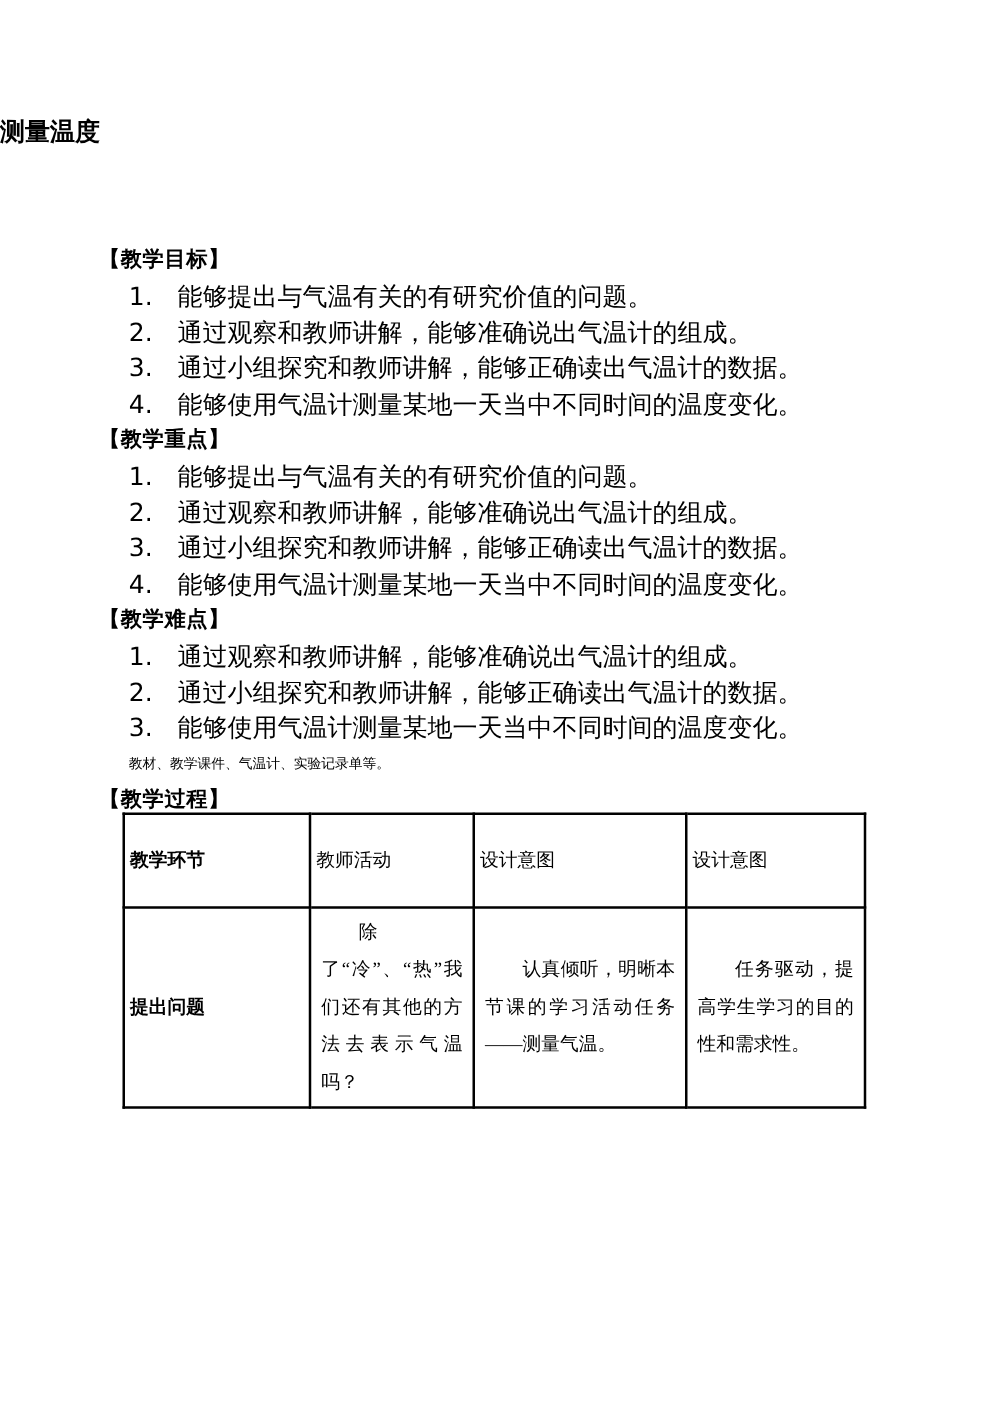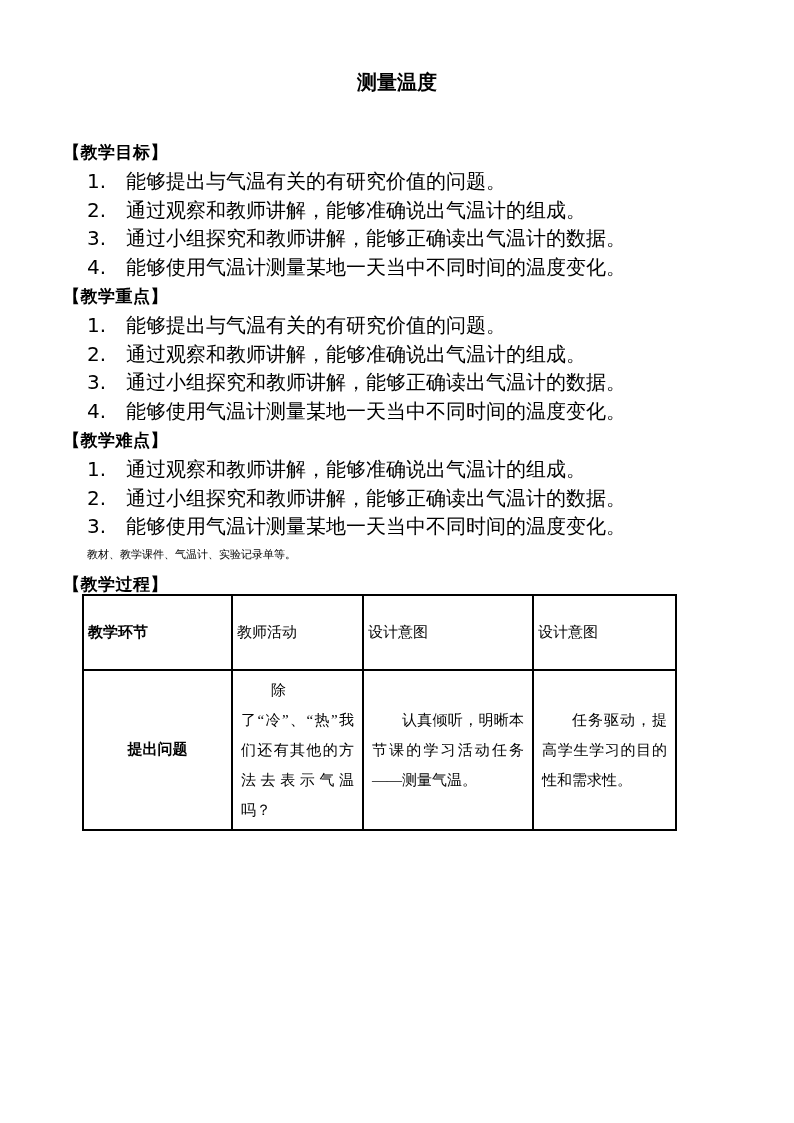--- a/index.html
+++ b/index.html
@@ -11,29 +11,29 @@
     position: relative;
     width: 794px;
     height: 1123px;
     background: #ffffff;
     color: #000000;
     font-family: "DejaVu Sans", sans-serif;
     overflow: hidden;
   }
   .doc-title {
     margin: 0;
-    padding-top: 69px;
-    text-align: center;
+    padding-top: 92px;
+    text-align: left;
     font-size: 20px;
     font-weight: bold;
     line-height: 27px;
   }
   .content {
-    margin-top: 42px;
-    padding: 0 70px 0 63px;
+    margin-top: 75px;
+    padding: 0 70px 0 79px;
   }
   .content p { margin: 0; }
   .sec-heading {
     font-size: 17px;
     font-weight: bold;
     line-height: 28.8px;
     letter-spacing: 0.5px;
   }
   .list-item {
     font-size: 20px;
@@ -65,21 +65,21 @@
     padding: 0 4px;
   }
   .process-table th.stage-col {
     font-weight: bold;
   }
   .process-table td {
     height: 119px;
   }
   .process-table td.stage-cell {
     font-weight: bold;
-    text-align: center;
+    text-align: left;
     padding: 0 4px;
   }
   .process-table td.text-cell {
     text-align: justify;
     text-indent: 2em;
     line-height: 30px;
     padding: 4px 8px;
     font-family: Liberation Serif, serif;
   }
 </style>

